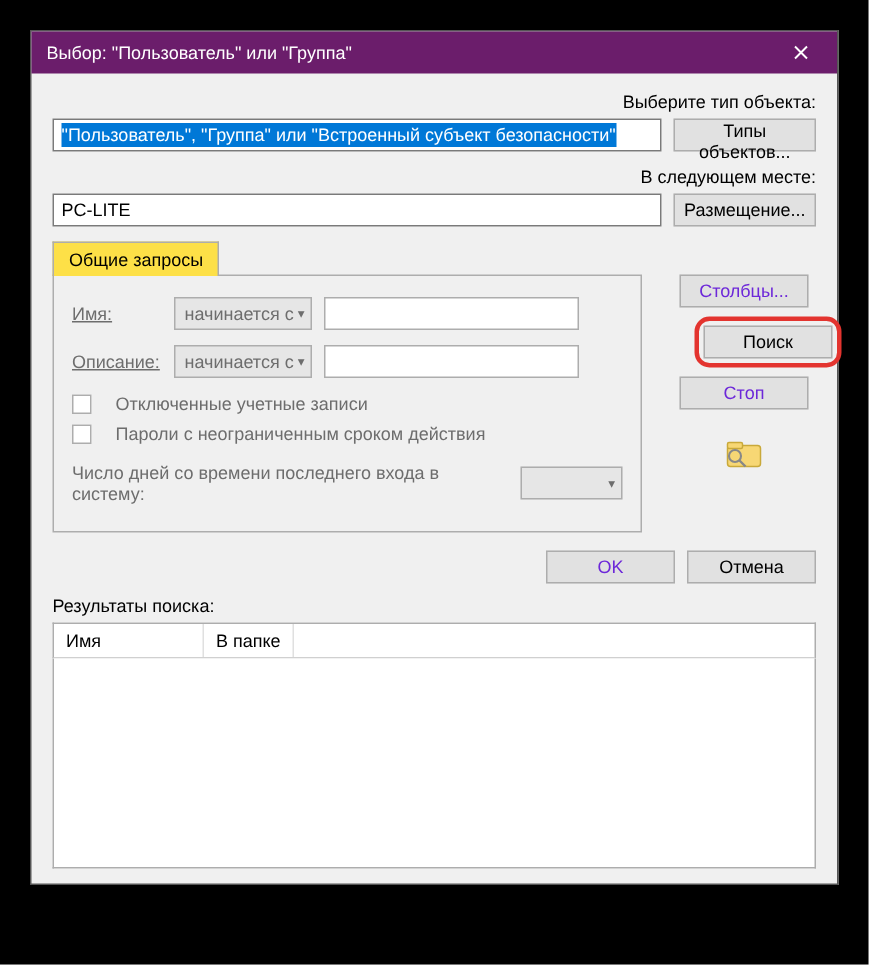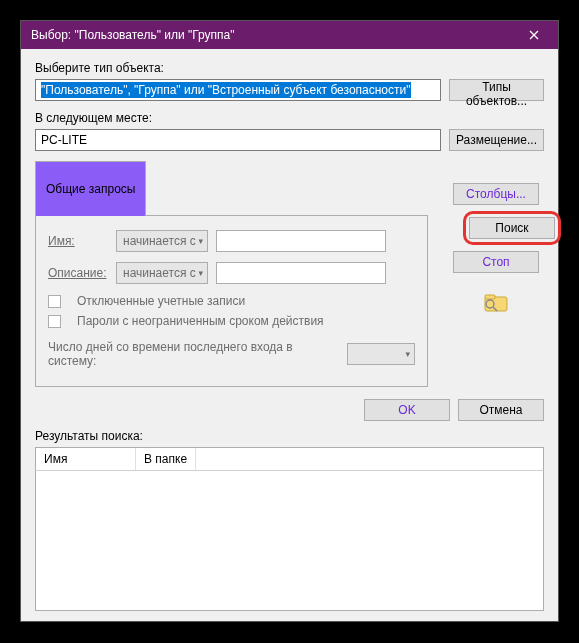--- a/index.html
+++ b/index.html
@@ -3,29 +3,29 @@
   <meta charset="utf-8">
   <style>
     * { box-sizing: border-box; margin: 0; padding: 0; font-family: "Segoe UI", Tahoma, sans-serif; font-size: 12px; }
     body { background: #000; padding: 20px; display: flex; justify-content: center; }
     .window { width: 540px; background: #f0f0f0; border: 1px solid #555; }
     .titlebar { background: #6b1d6b; color: #fff; height: 28px; display: flex; align-items: center; padding: 0 4px 0 10px; }
     .titlebar-text { flex: 1; font-size: 12px; }
     .close-btn { width: 40px; height: 22px; display: flex; align-items: center; justify-content: center; color: #fff; cursor: pointer; }
     .close-btn svg { width: 10px; height: 10px; }
     .content { padding: 12px 14px 10px 14px; }
-    .section-label { margin-bottom: 4px; font-size: 12px; }
+    .section-label { margin-bottom: 4px; font-size: 12px; text-align: right; }
     .row { display: flex; gap: 8px; margin-bottom: 10px; align-items: stretch; }
     .text-field { flex: 1; border: 1px solid #7a7a7a; background: #fff; padding: 3px 5px; height: 22px; font-size: 12px; }
     .text-field.selected { background: #fff; }
     .text-field.selected span { background: #0078d7; color: #fff; padding: 1px 0; }
     .btn { width: 95px; height: 22px; background: #e1e1e1; border: 1px solid #adadad; cursor: pointer; font-size: 12px; text-align: center; padding: 0 6px; }
     .btn.disabled { color: #6d28d9; cursor: default; }
     .tab-strip { display: flex; }
-    .tab { background: #8b5cf6; border: 1px solid #adadad; border-bottom: none; padding: 20px 10px; font-size: 12px; position: relative; z-index: 2; }
+    .tab { background: #fde047; border: 1px solid #adadad; border-bottom: none; padding: 4px 10px; font-size: 12px; position: relative; z-index: 2; }
     .tab-body { border: 1px solid #adadad; margin-top: -1px; padding: 14px 12px 18px 12px; position: relative; min-height: 170px; }
     .form-row { display: flex; align-items: center; gap: 8px; margin-bottom: 10px; }
     .form-label { width: 60px; color: #6d6d6d; }
     .form-label u { text-decoration: underline; }
     .combo { width: 92px; height: 22px; border: 1px solid #adadad; background: #e6e6e6; display: flex; align-items: center; padding: 0 4px 0 6px; color: #6d6d6d; position: relative; }
     .combo-arrow { position: absolute; right: 4px; color: #6d6d6d; font-size: 9px; }
     .combo-text { overflow: hidden; white-space: nowrap; }
     .form-input { flex: 0 0 170px; height: 22px; border: 1px solid #adadad; background: #fff; }
     .checkbox-row { display: flex; align-items: center; gap: 16px; margin-bottom: 6px; margin-left: 0; }
     .checkbox { width: 13px; height: 13px; border: 1px solid #adadad; background: #fff; }

